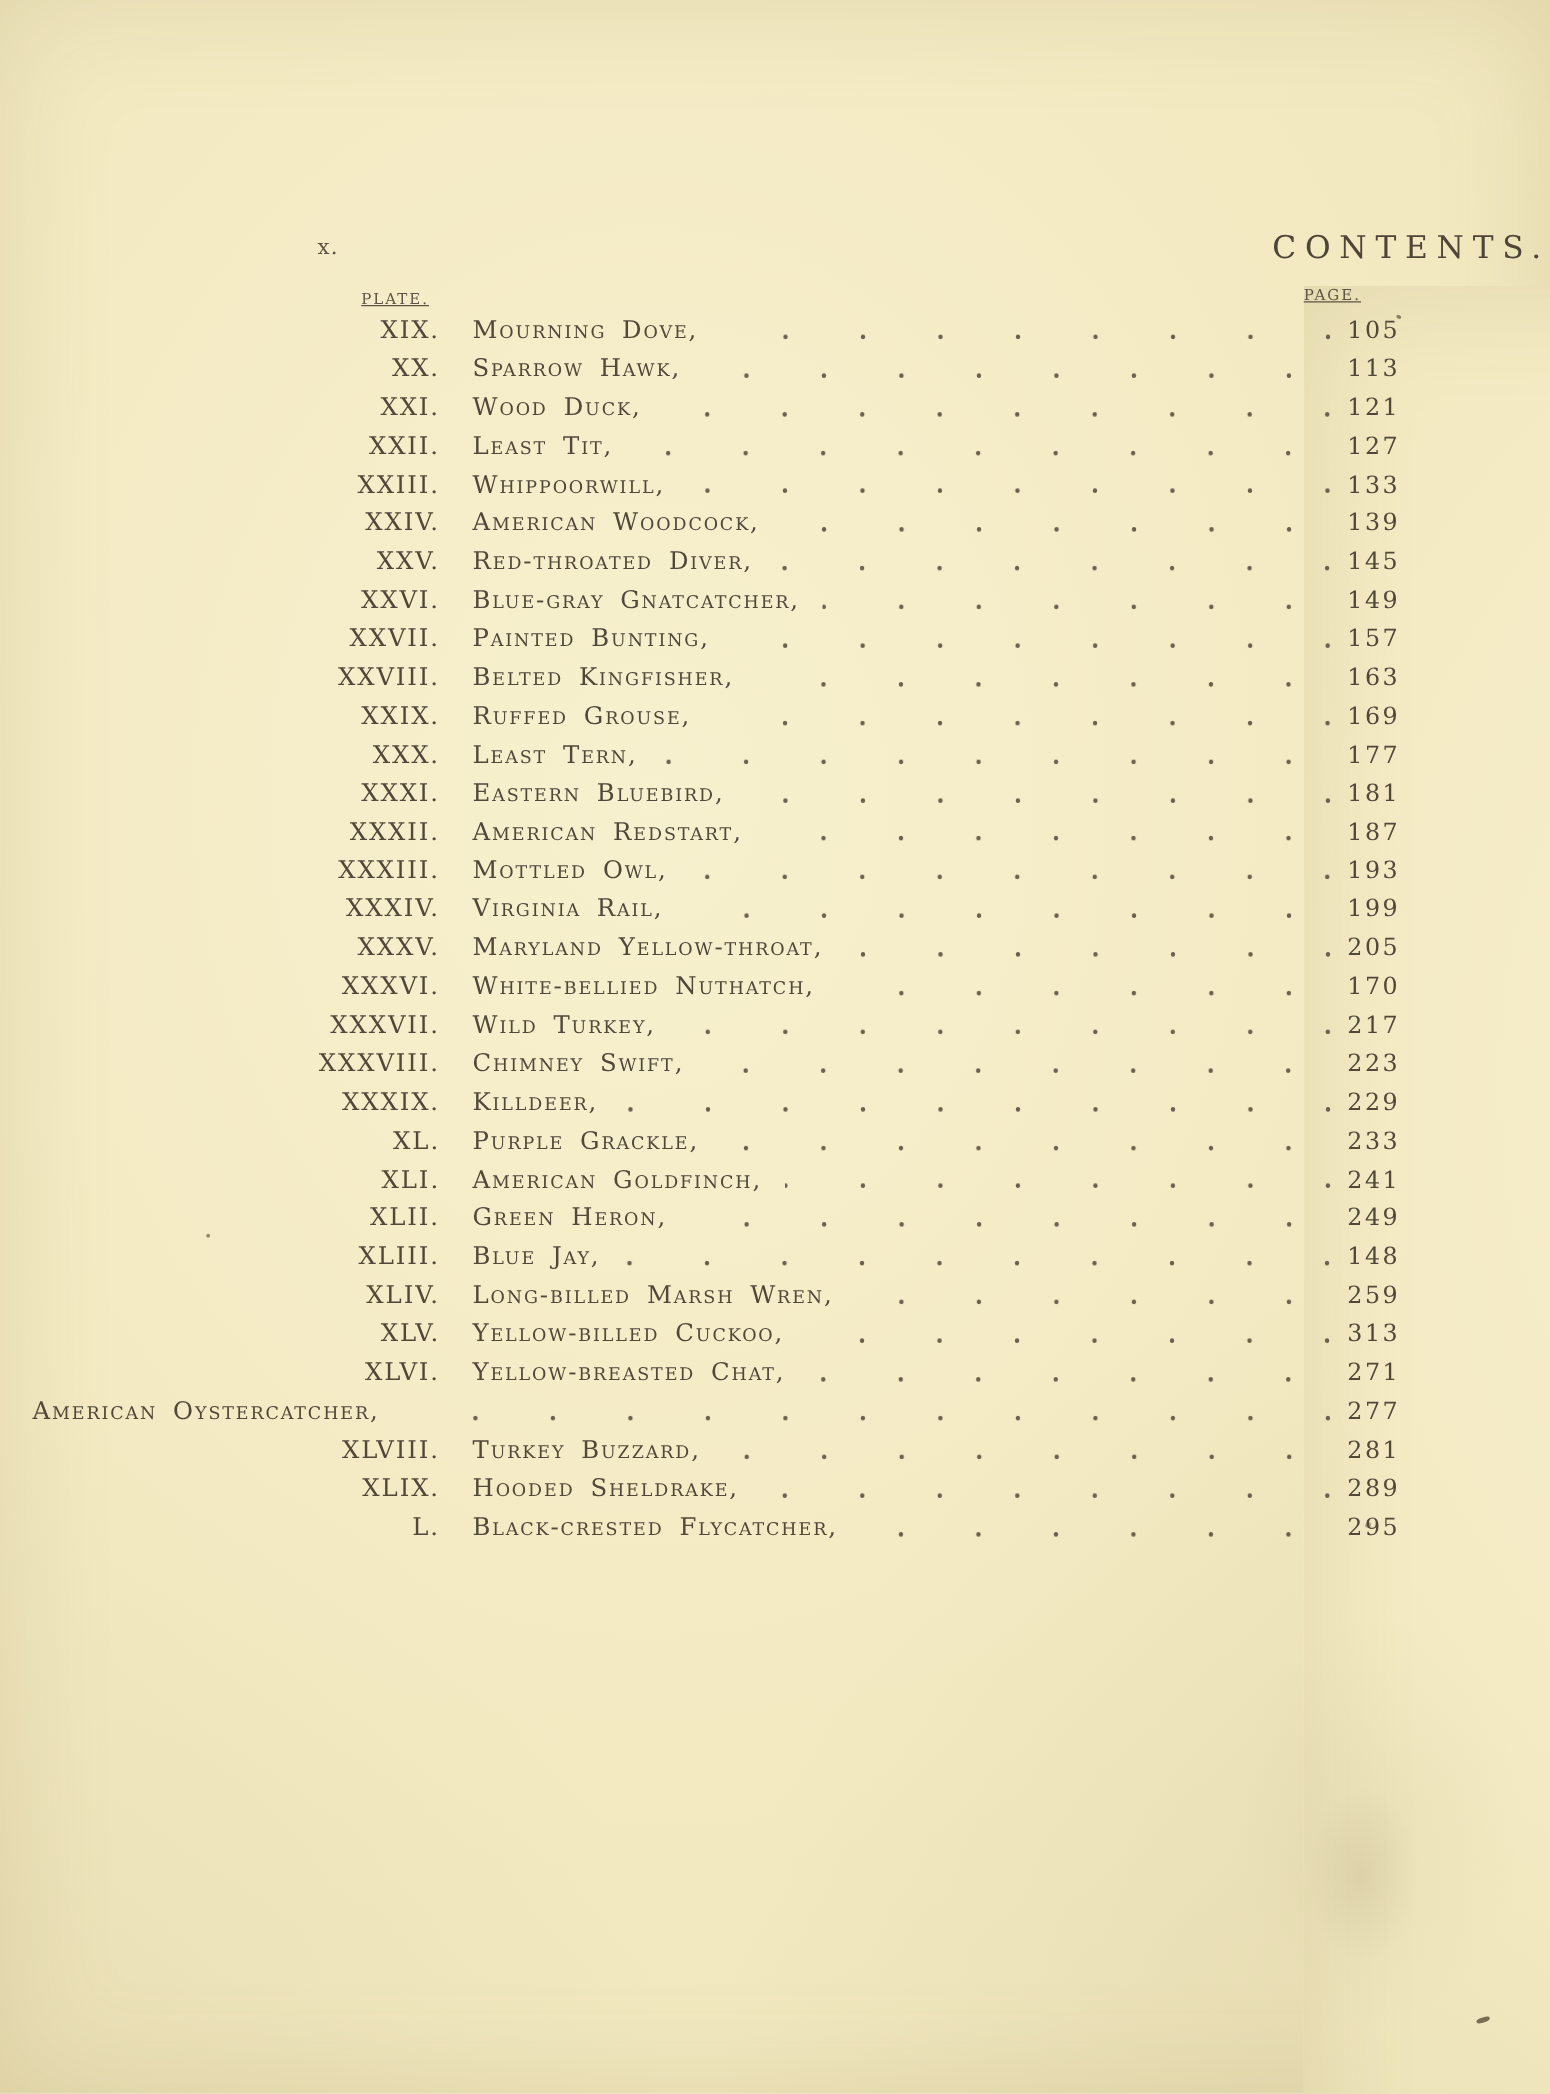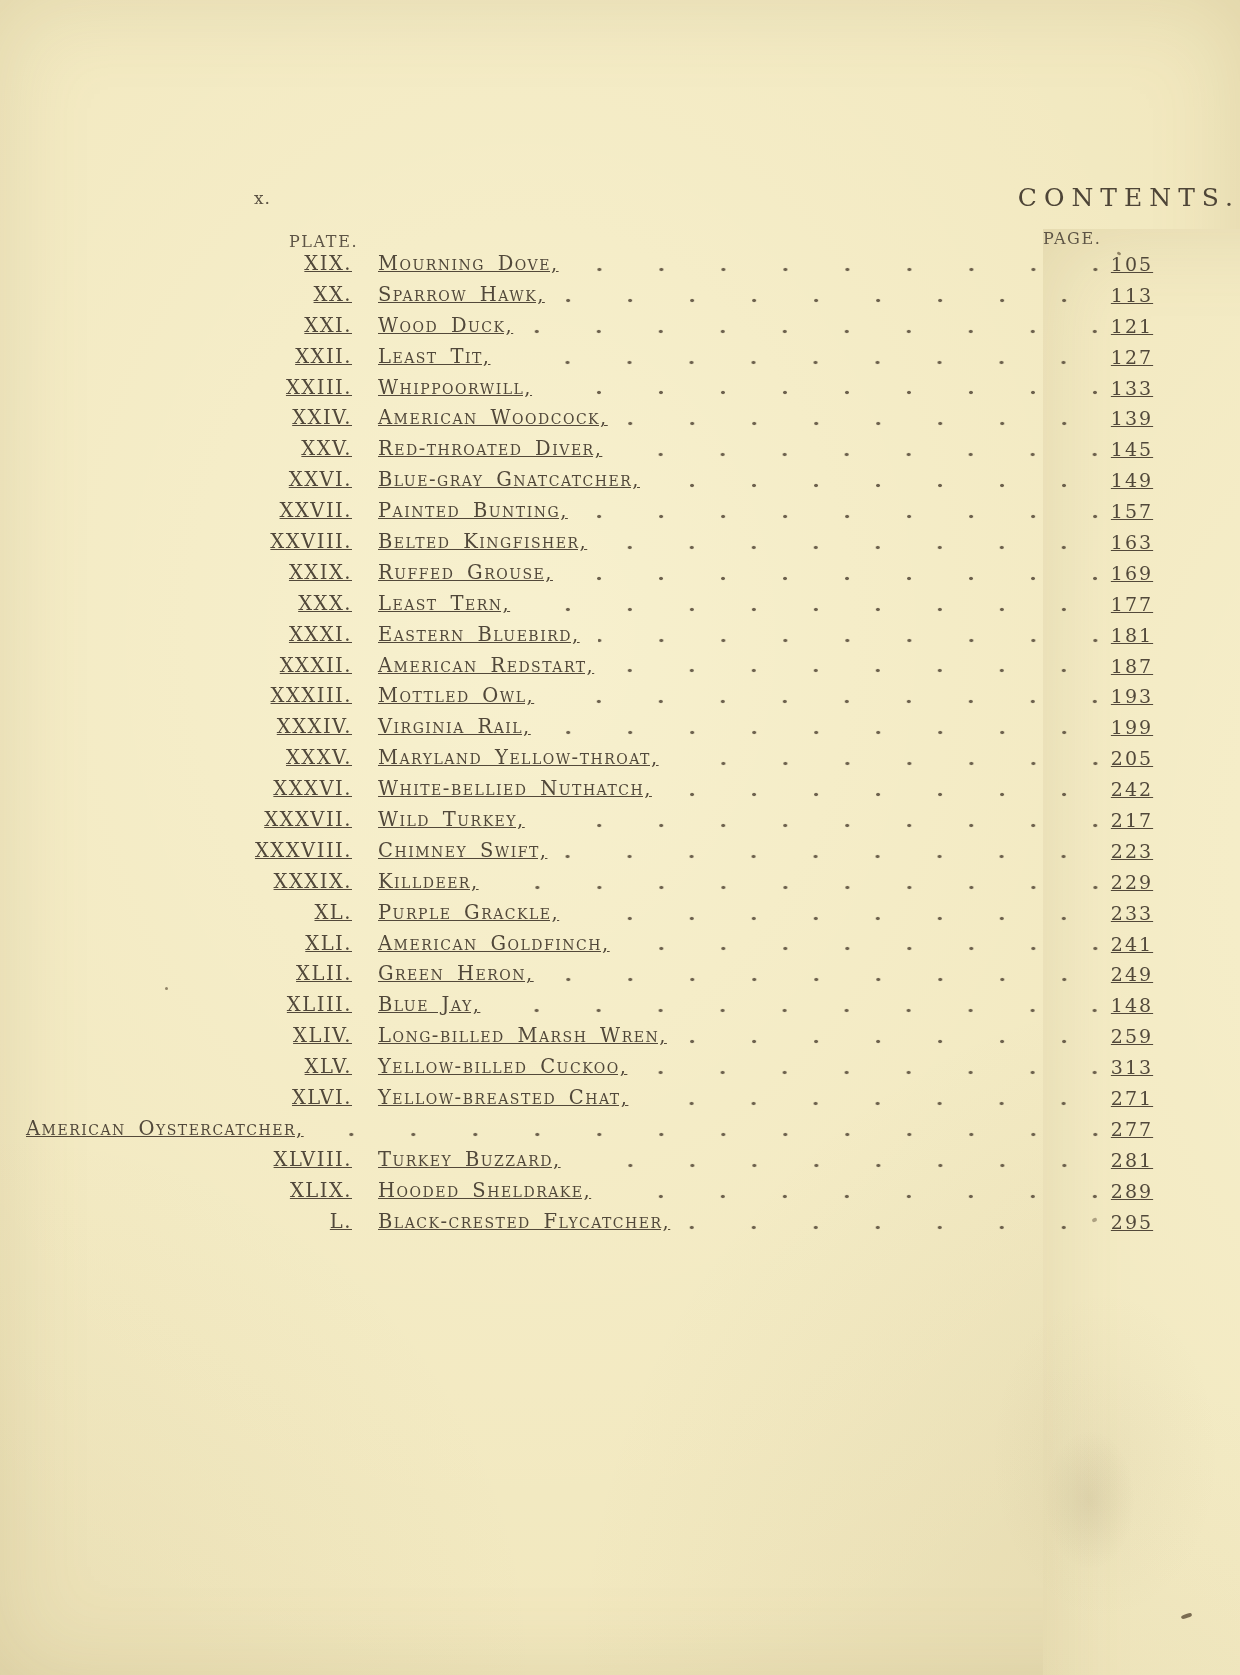--- a/index.html
+++ b/index.html
@@ -27,36 +27,36 @@
   .title{
     position:absolute;left:0;right:0;top:183px;
     text-align:right;
     font-size:25px;
     letter-spacing:7px;
     text-indent:20px;
     color:#4e4537;
   }
   .col-head{
     position:absolute;
-    font-size:16px;
+    font-size:12px;
     letter-spacing:1.6px;
     color:#5d5445;
+    text-decoration:underline;
   }
   .col-head.plate{left:289px;top:232px;}
   .col-head.page{left:1043px;top:229px;}
   .rows{
     position:absolute;left:0;top:249px;right:0;
   }
   .row{
     display:flex;
     height:30.9px;
     line-height:30.9px;
-    padding-right:84px;
+    padding-right:117px;
     white-space:nowrap;
-    text-decoration:underline;
   }
   .plate-num{
     width:352px;
     flex:0 0 352px;
     text-align:right;
     font-size:19.5px;
     letter-spacing:1.5px;
     color:#51483a;
   }
   .entry-name{
@@ -231,21 +231,21 @@
       <span class="plate-num">XXXV.</span>
       <span class="entry-name">Maryland Yellow-throat,</span>
       <span class="leader"></span>
       <span class="page-num">205</span>
     </div>
 
     <div class="row">
       <span class="plate-num">XXXVI.</span>
       <span class="entry-name">White-bellied Nuthatch,</span>
       <span class="leader"></span>
-      <span class="page-num">242</span>
+      <span class="page-num">170</span>
     </div>
 
     <div class="row">
       <span class="plate-num">XXXVII.</span>
       <span class="entry-name">Wild Turkey,</span>
       <span class="leader"></span>
       <span class="page-num">217</span>
     </div>
 
     <div class="row">

